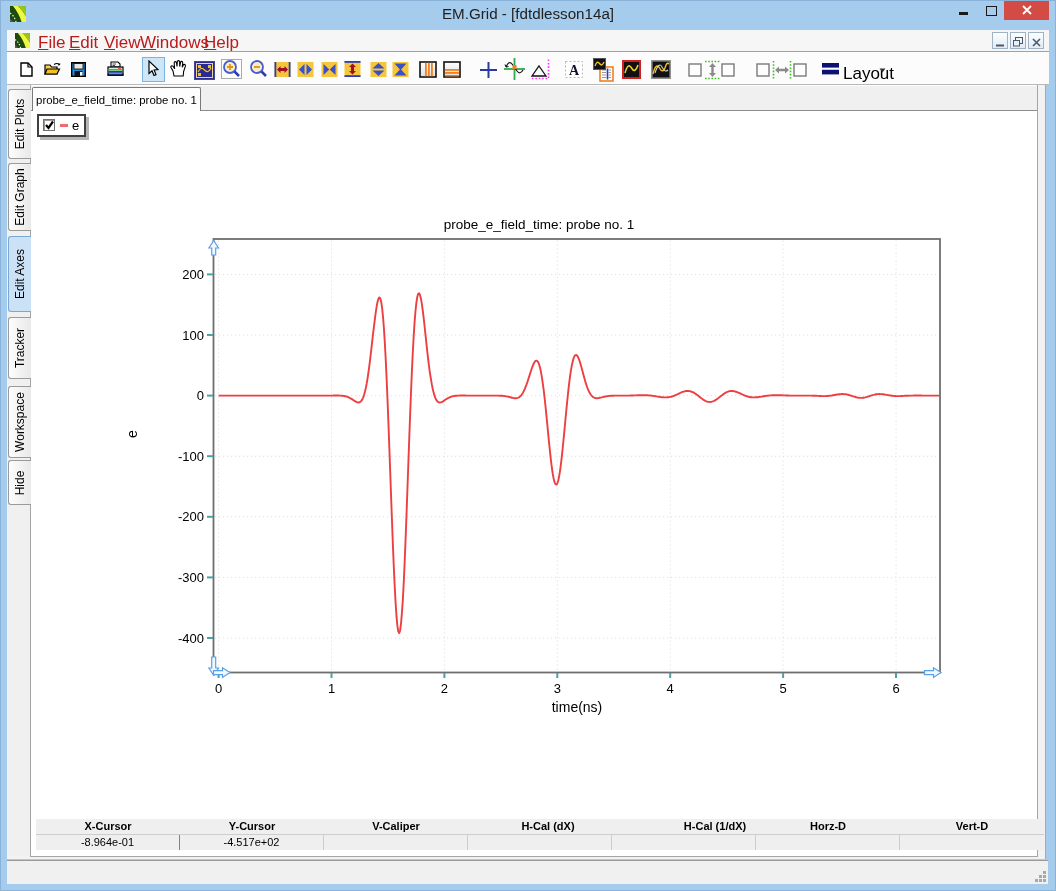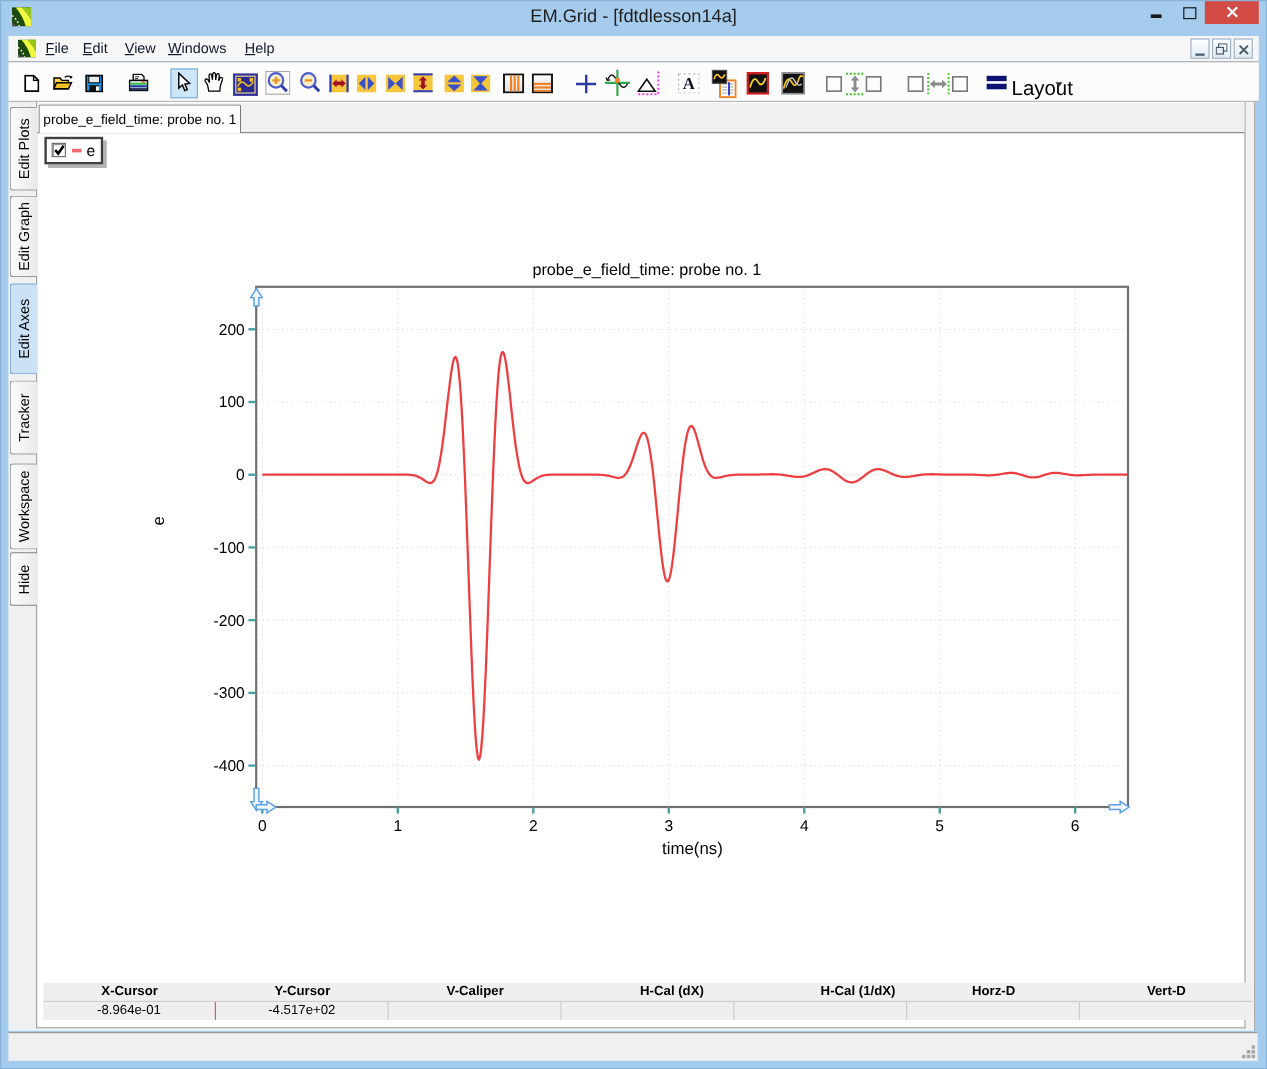--- a/index.html
+++ b/index.html
@@ -6,21 +6,21 @@
 body { font-family:"Liberation Sans",sans-serif; position:relative; background:#a5cbed; }
 body::after { content:""; position:absolute; left:0; top:0; width:1054px; height:889px; border:1px solid #88b2d8; pointer-events:none; z-index:99; }
 .abs { position:absolute; }
 
 #titlebar { left:0; top:0; width:1056px; height:30px; background:#a5cbed; }
 #title-text { left:0; top:5px; width:1056px; text-align:center; font-size:15.2px; color:#1f1f1f; }
 #btn-close { left:1004px; top:0; width:45px; height:20px; background:#d24b45; }
 #btn-close svg { position:absolute; left:18px; top:5px; }
 
 #menubar { left:7px; top:30px; width:1042px; height:22px; background:#f6f6f6; border-bottom:1px solid #99a3ad; }
-.menuitem { position:absolute; top:33px; font-size:12px; color:#0f172a; }
+.menuitem { position:absolute; top:33px; font-size:17px; color:#b91c1c; }
 .menuitem u { text-decoration:underline; }
 .mdibtn { position:absolute; top:32px; width:16px; height:17px; border:1px solid #9fb3c5; background:linear-gradient(#fdfeff,#e0ebf6); color:#4a5a68; text-align:center; }
 
 #toolbar { left:7px; top:52px; width:1042px; height:33px; background:#fcfcfc; border-bottom:1px solid #b8b8b8; }
 
 #client { left:7px; top:85px; width:1039px; height:774px; background:#f2f2f2; border-right:1px solid #a8a8a8; }
 #tabstrip { left:8px; top:85px; width:23px; height:771px; background:#f0f0f0; }
 .vtab { position:absolute; left:8px; width:23px; background:linear-gradient(90deg,#fdfdfd,#e9e9e9); border:1px solid #9a9a9a; border-right:none; border-radius:3px 0 0 3px; }
 .vtab span { position:absolute; left:50%; top:50%; transform:translate(-50%,-50%) rotate(-90deg); white-space:nowrap; font-size:12px; color:#000; }
 .vtab.active { background:#cbe2f6; border-color:#7aa8d4; }
@@ -336,21 +336,21 @@
 <path d="M213.7 675.5 L218.5 668 L215.7 668 L215.7 657 L211.7 657 L211.7 668 L208.9 668 Z" fill="#f2f7fd" stroke="#58a0e8" stroke-width="1.2"></path>
 <path d="M230 672.6 L222.5 667.8 L222.5 670.6 L213.5 670.6 L213.5 674.6 L222.5 674.6 L222.5 677.4 Z" fill="#f2f7fd" stroke="#58a0e8" stroke-width="1.2"></path>
 <path d="M941 672.6 L933.5 667.8 L933.5 670.6 L924.5 670.6 L924.5 674.6 L933.5 674.6 L933.5 677.4 Z" fill="#f2f7fd" stroke="#58a0e8" stroke-width="1.2"></path>
 </svg>
 
 <div id="stable" class="abs">
   <div class="srow" style="top:0;font-weight:bold;">
     <div class="scell" style="left:0">X-Cursor</div>
     <div class="scell" style="left:144px">Y-Cursor</div>
     <div class="scell" style="left:288px">V-Caliper</div>
-    <div class="scell" style="left:452px">H-Cal (dX)</div>
+    <div class="scell" style="left:440px">H-Cal (dX)</div>
     <div class="scell" style="left:607px">H-Cal (1/dX)</div>
     <div class="scell" style="left:720px">Horz-D</div>
     <div class="scell" style="left:864px">Vert-D</div>
   </div>
   <div style="position:absolute;top:15px;left:0;width:1008px;height:1px;background:#cdcdcd"></div>
   <div class="srow" style="top:16px">
     <div class="scell" style="left:0;border-right:1px solid #ec4899">-8.964e-01</div>
     <div class="scell" style="left:144px;border-right:1px solid #cdcdcd">-4.517e+02</div>
     <div class="scell" style="left:288px;border-right:1px solid #cdcdcd"></div>
     <div class="scell" style="left:432px;border-right:1px solid #cdcdcd"></div>

